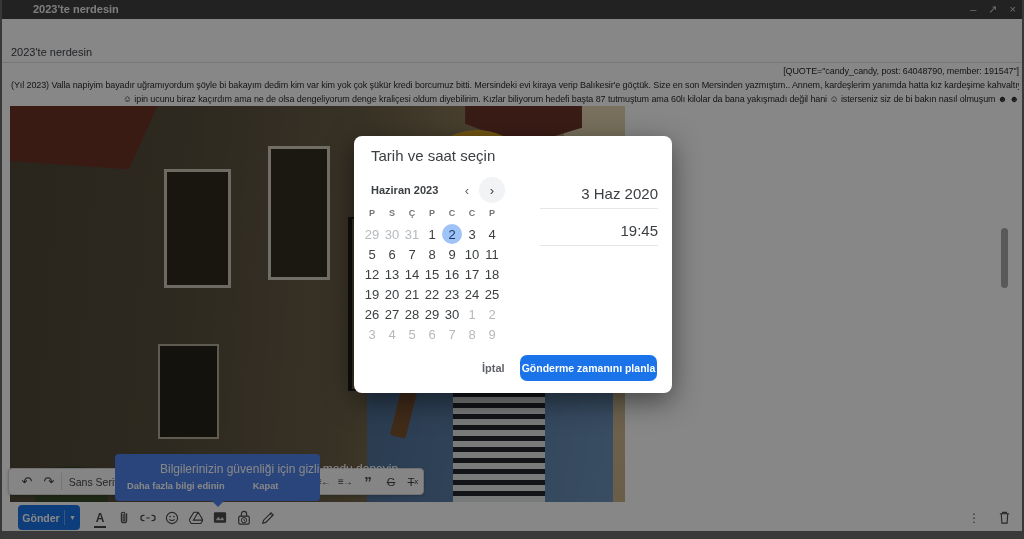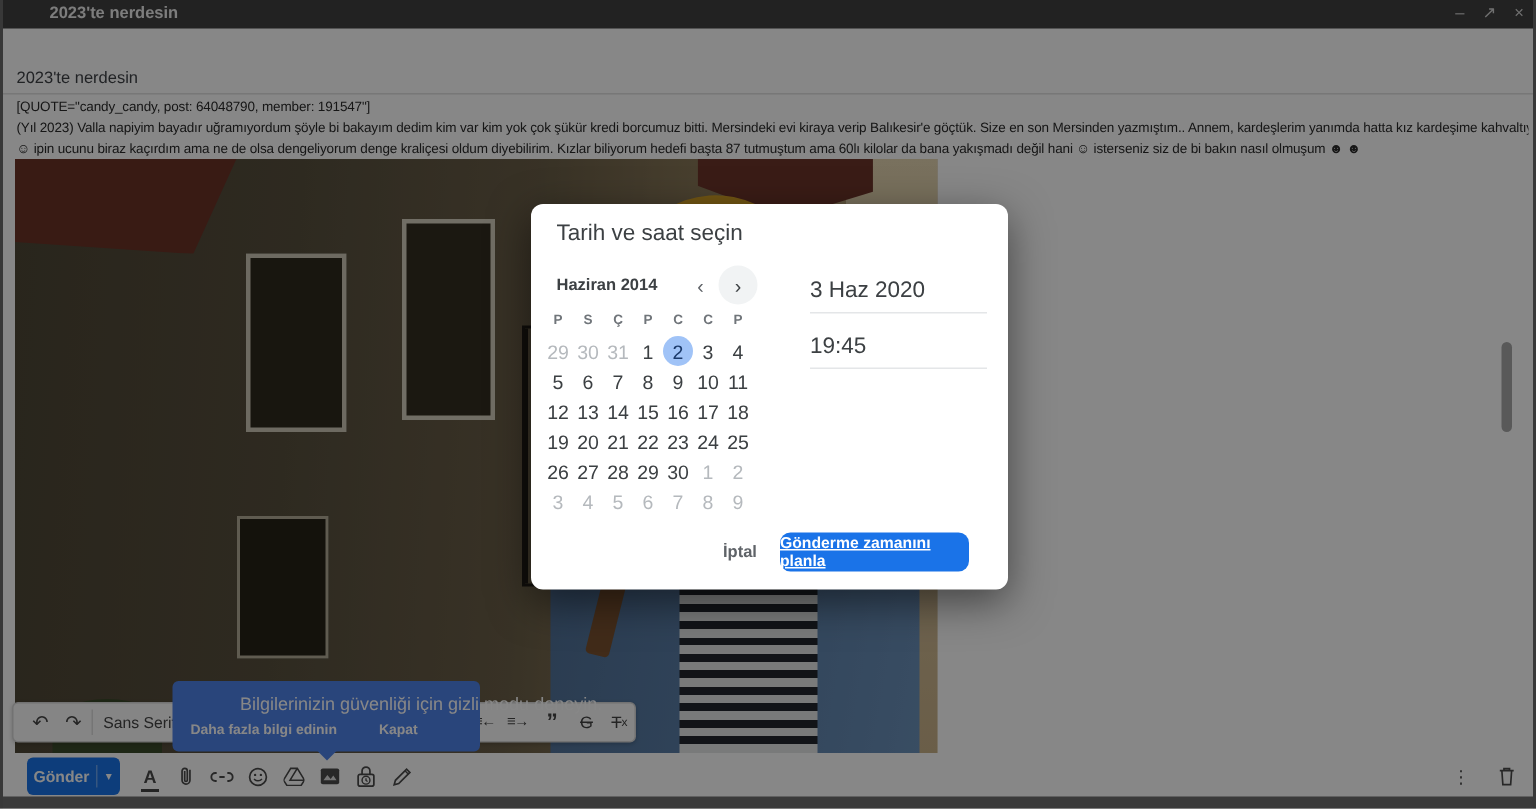--- a/index.html
+++ b/index.html
@@ -1,19 +1,19 @@
 <!DOCTYPE html>
 <html><head>
 <meta charset="utf-8">
 <style>
   * { margin:0; padding:0; box-sizing:border-box; }
   html,body { background:#555; }
   .window {
     position:relative; width:1024px; height:539px; overflow:hidden;
-    background:#ffffff; font-family:"Liberation Sans", sans-serif;
+    background:#ffffff; font-family:"Liberation Sans", sans-serif;text-align:right;
   }
   
   .titlebar { position:absolute; left:0; top:0; width:1024px; height:19px; background:#404040; z-index:1; }
   .titlebar .title { position:absolute; left:33px; top:3px; font-size:11px; font-weight:bold; color:#ececec; }
   .win-controls { position:absolute; right:8px; top:2px; display:flex; gap:12px; color:#d2d2d2; font-size:11px; }
   .win-controls span { cursor:default; line-height:14px; }
   
   .row-to { position:absolute; left:0; top:19px; width:1024px; height:22px; border-bottom:1px solid #e0e0e0; z-index:1; }
   .row-to .txt { position:absolute; left:11px; top:5px; font-size:11px; color:#3f4247; }
   .row-subject { position:absolute; left:0; top:42px; width:1024px; height:21px; border-bottom:1px solid #e0e0e0; z-index:1; }
@@ -101,22 +101,22 @@
   .cal-head { font-size:9px; font-weight:bold; color:#70757a; }
   .cal-day { cursor:pointer; border-radius:50%; }
   .cal-day.muted { color:#b5b9bd; }
   .cal-day.selected { background:#a0c3f7; color:#1b3a6b; }
   .field { position:absolute; left:186px; width:118px; font-size:15px; color:#3c4043; cursor:pointer; }
   .field .val { padding-bottom:6px; }
   .field .rule { height:1px; background:#e4e6e8; }
   .field-date { top:49px; }
   .field-time { top:86px; }
   .dlg-cancel { position:absolute; left:122px; top:222px; font-size:11px; font-weight:bold; color:#5f6368; cursor:pointer; padding:4px 6px; }
-  .dlg-confirm { position:absolute; left:166px; top:219px; width:126px; height:26px; background:#1a73e8; border-radius:7px;
-                 display:flex; align-items:center; justify-content:center; color:#fff; font-size:10.5px; font-weight:bold; cursor:pointer;text-decoration:underline; }
+  .dlg-confirm { position:absolute; left:166px; top:219px; width:137px; height:26px; background:#1a73e8; border-radius:7px;
+                 display:flex; align-items:center; justify-content:center; color:#fff; font-size:10.5px; font-weight:bold; cursor:pointer; }
 </style>
 </head>
 <body>
 
 <div class="window">
 
   <div class="titlebar">
     <span class="title">2023'te nerdesin</span>
     <span class="win-controls">
       <span>–</span>
@@ -245,21 +245,21 @@
   </div>
 
   <div class="bottom-strip"></div>
   <div class="side-edge" style="left:0"></div>
   <div class="side-edge" style="right:0"></div>
 
   <div class="scrim"></div>
 
   <div class="dialog">
     <div class="dlg-title">Tarih ve saat seçin</div>
-    <div class="month-label">Haziran 2014</div>
+    <div class="month-label">Haziran 2023</div>
     <div class="nav-prev">‹</div>
     <div class="nav-next">›</div>
     <div class="cal-head-grid">
         <div class="cal-cell cal-head">P</div>
         <div class="cal-cell cal-head">S</div>
         <div class="cal-cell cal-head">Ç</div>
         <div class="cal-cell cal-head">P</div>
         <div class="cal-cell cal-head">C</div>
         <div class="cal-cell cal-head">C</div>
         <div class="cal-cell cal-head">P</div>

